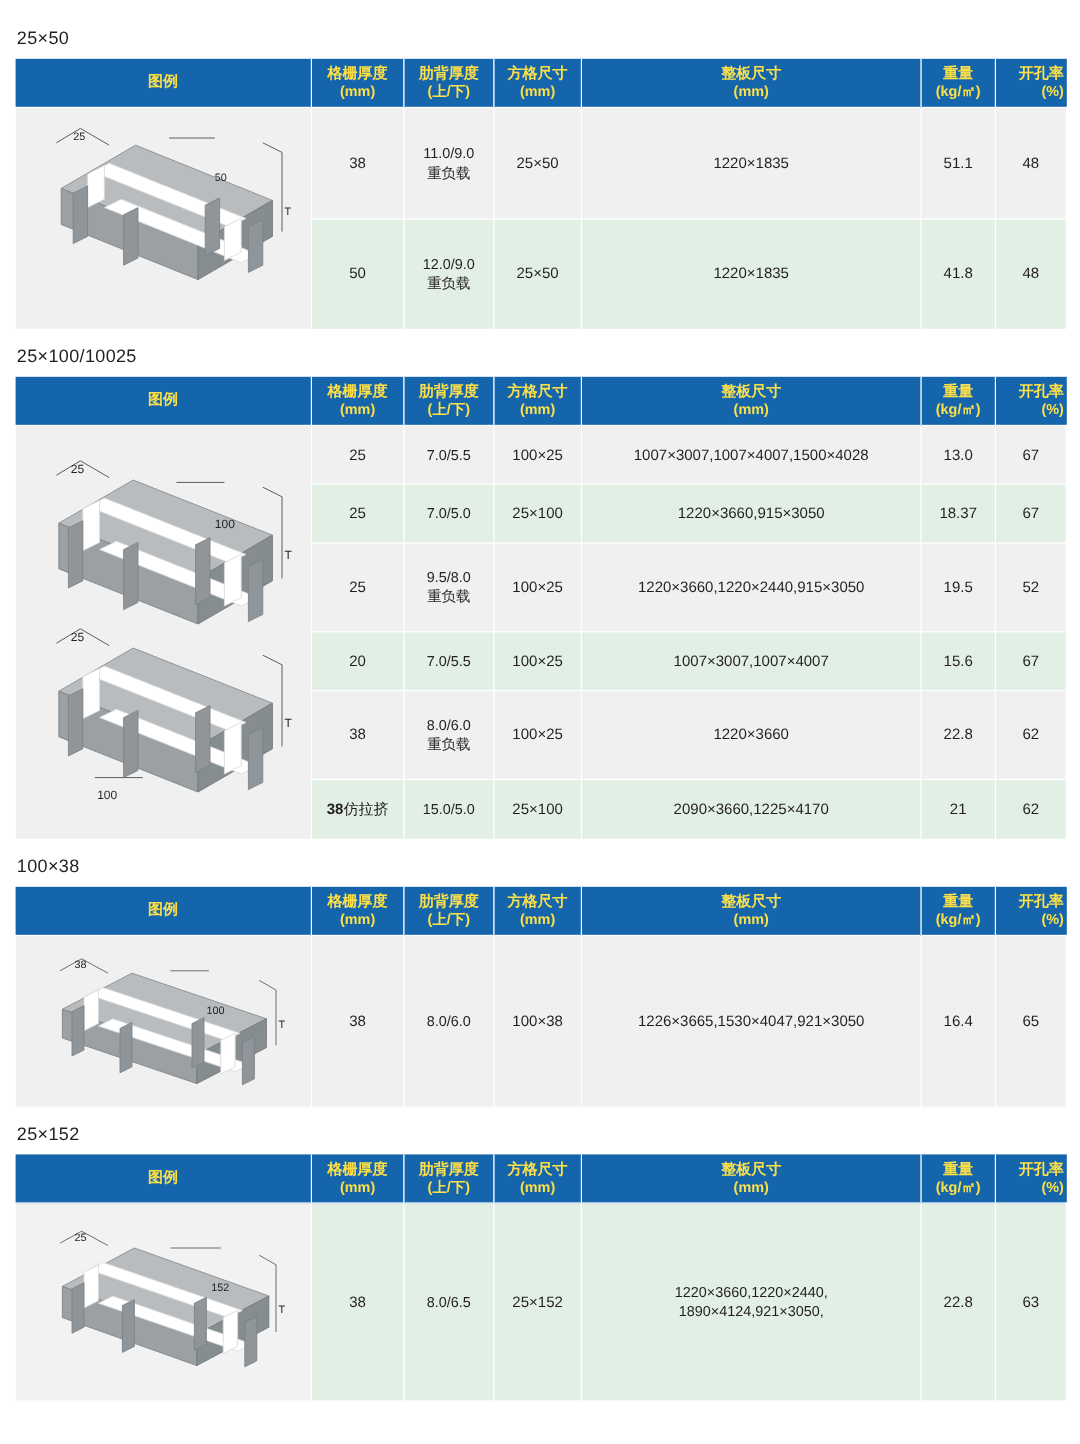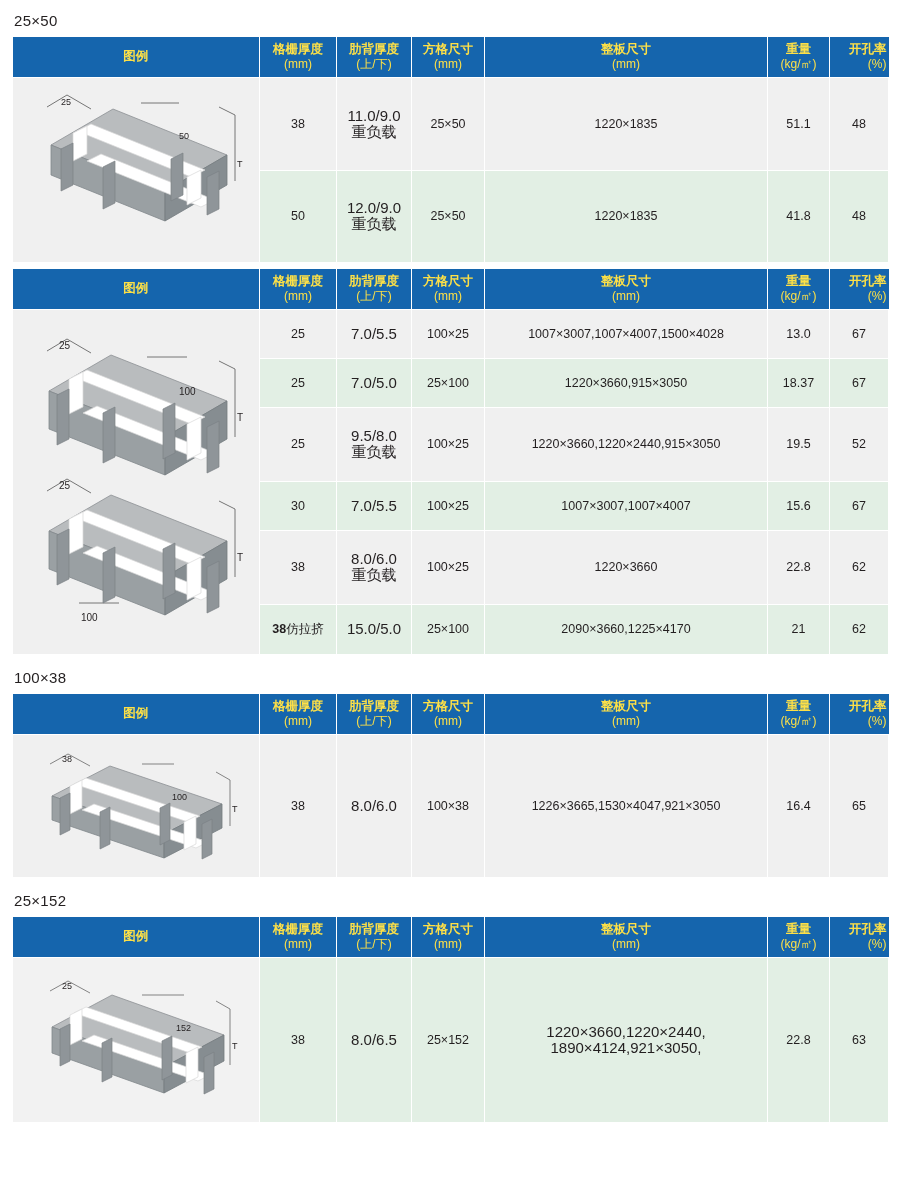--- a/index.html
+++ b/index.html
@@ -12,21 +12,21 @@
     height: 1203px;
     font-family: "Liberation Sans", sans-serif;
     color: #231f20;
     -webkit-font-smoothing: antialiased;
   }
   .page {
     position: relative;
     width: 900px;
     height: 1203px;
     box-sizing: border-box;
-    padding: 4px 12px;
+    padding: 16px 12px;
   }
   .section {
     margin-bottom: 6px;
   }
   .section-title {
     font-size: 15px;
     line-height: 22px;
     color: #231f20;
     padding: 6px 0 5px 2px;
     letter-spacing: 0.3px;
@@ -46,21 +46,21 @@
     vertical-align: middle;
     border-left: 1px solid #ffffff;
     border-right: 1px solid #ffffff;
     padding: 5px 2px 6px 2px;
     margin-top: 40px;
   }
   table.spec th:first-child { border-left: none; }
   table.spec th:last-child { border-right: none; text-align: right; }
   table.spec th .unit {
     display: block;
-    font-weight: normal;
+    font-weight: bold;
     font-size: 12px;
     line-height: 14px;
   }
   table.spec td {
     font-size: 12.5px;
     text-align: center;
     vertical-align: middle;
     border: 1px solid #ffffff;
     padding: 7px 3px;
     color: #231f20;
@@ -70,21 +70,21 @@
   tr.row-b td { background: #e2efe4; }
   td.figure-cell {
     background: #f2f2f2;
     padding: 0;
     vertical-align: middle;
     border-left: none;
   }
   tr.row-b td.figure-cell { background: #f2f2f2; }
   .cell-sub {
     display: block;
-    font-size: 15px;
+    font-size: 12px;
     line-height: 16px;
   }
   .bold-prefix { font-weight: bold; }
 
   
   col.c-fig   { width: 247px; }
   col.c-thk   { width: 77px; }
   col.c-rib   { width: 75px; }
   col.c-mesh  { width: 73px; }
   col.c-panel { width: 283px; }
@@ -181,20 +181,21 @@
           <td>25×50</td>
           <td>1220×1835</td>
           <td>41.8</td>
           <td>48</td>
         </tr>
       </tbody>
     </table>
   </div>
 
   <div class="section">
+    <div class="section-title">25×100/10025</div>
     <table class="spec">
       <colgroup>
         <col class="c-fig">
           <col class="c-thk">
           <col class="c-rib">
           <col class="c-mesh">
           <col class="c-panel">
           <col class="c-wt">
           <col class="c-open">
       </colgroup>
@@ -289,21 +290,21 @@
           <td>
               <span class="cell-sub">9.5/8.0</span>
               <span class="cell-sub">重负载</span>
             </td>
           <td>100×25</td>
           <td>1220×3660,1220×2440,915×3050</td>
           <td>19.5</td>
           <td>52</td>
         </tr>
         <tr class="row-b">
-          <td>30</td>
+          <td>20</td>
           <td>
               <span class="cell-sub">7.0/5.5</span>
             </td>
           <td>100×25</td>
           <td>1007×3007,1007×4007</td>
           <td>15.6</td>
           <td>67</td>
         </tr>
         <tr class="row-a">
           <td>38</td>

